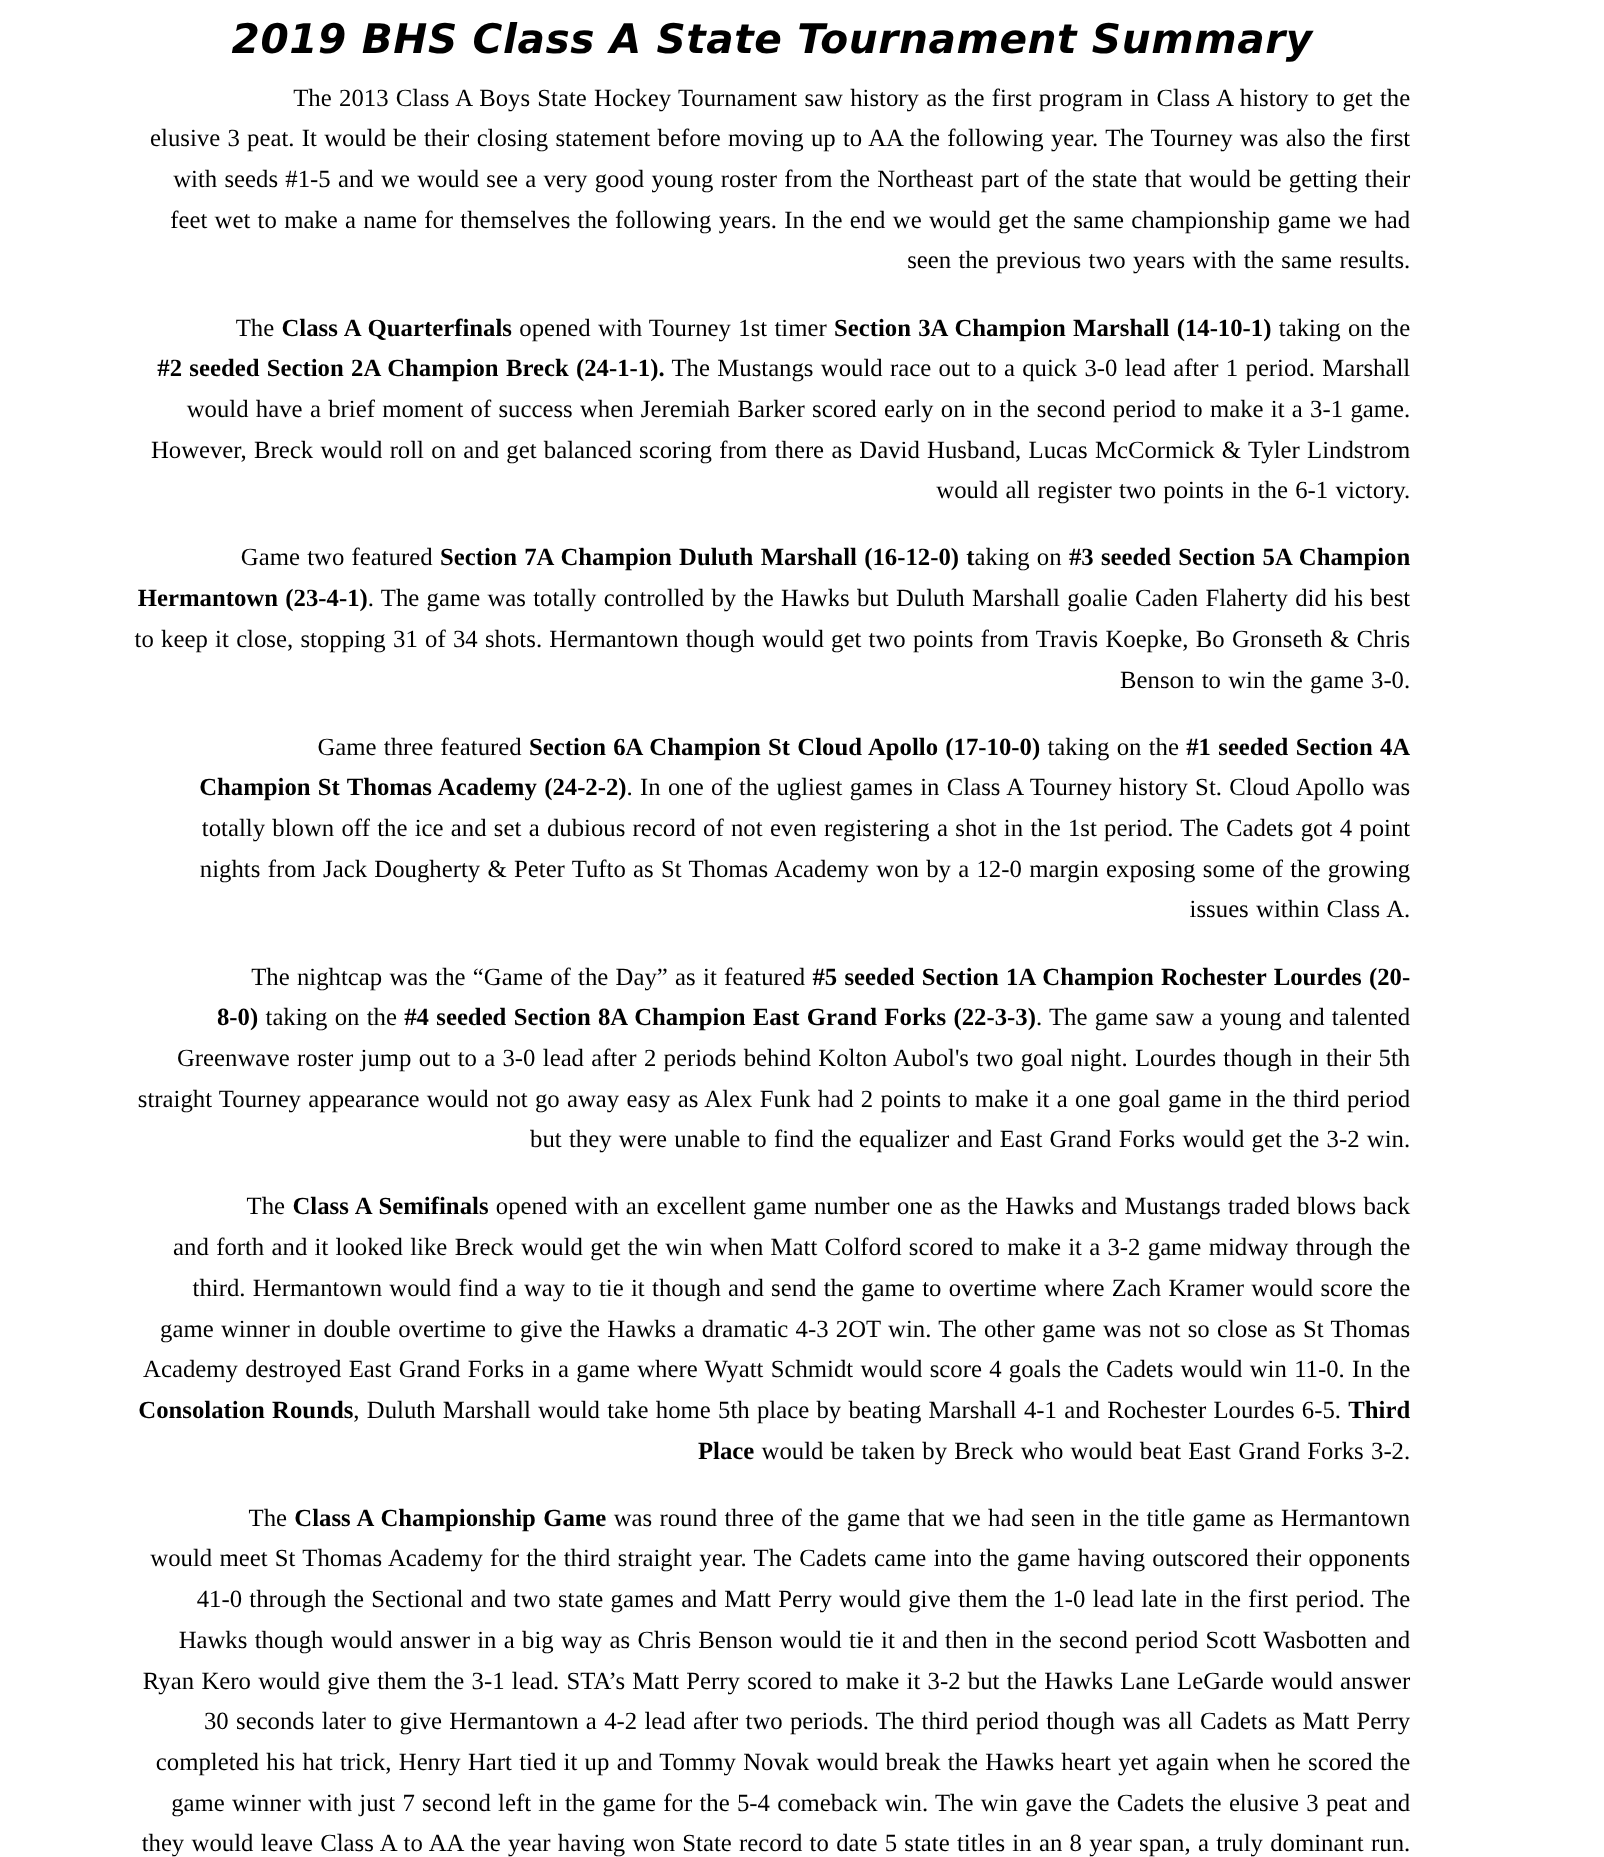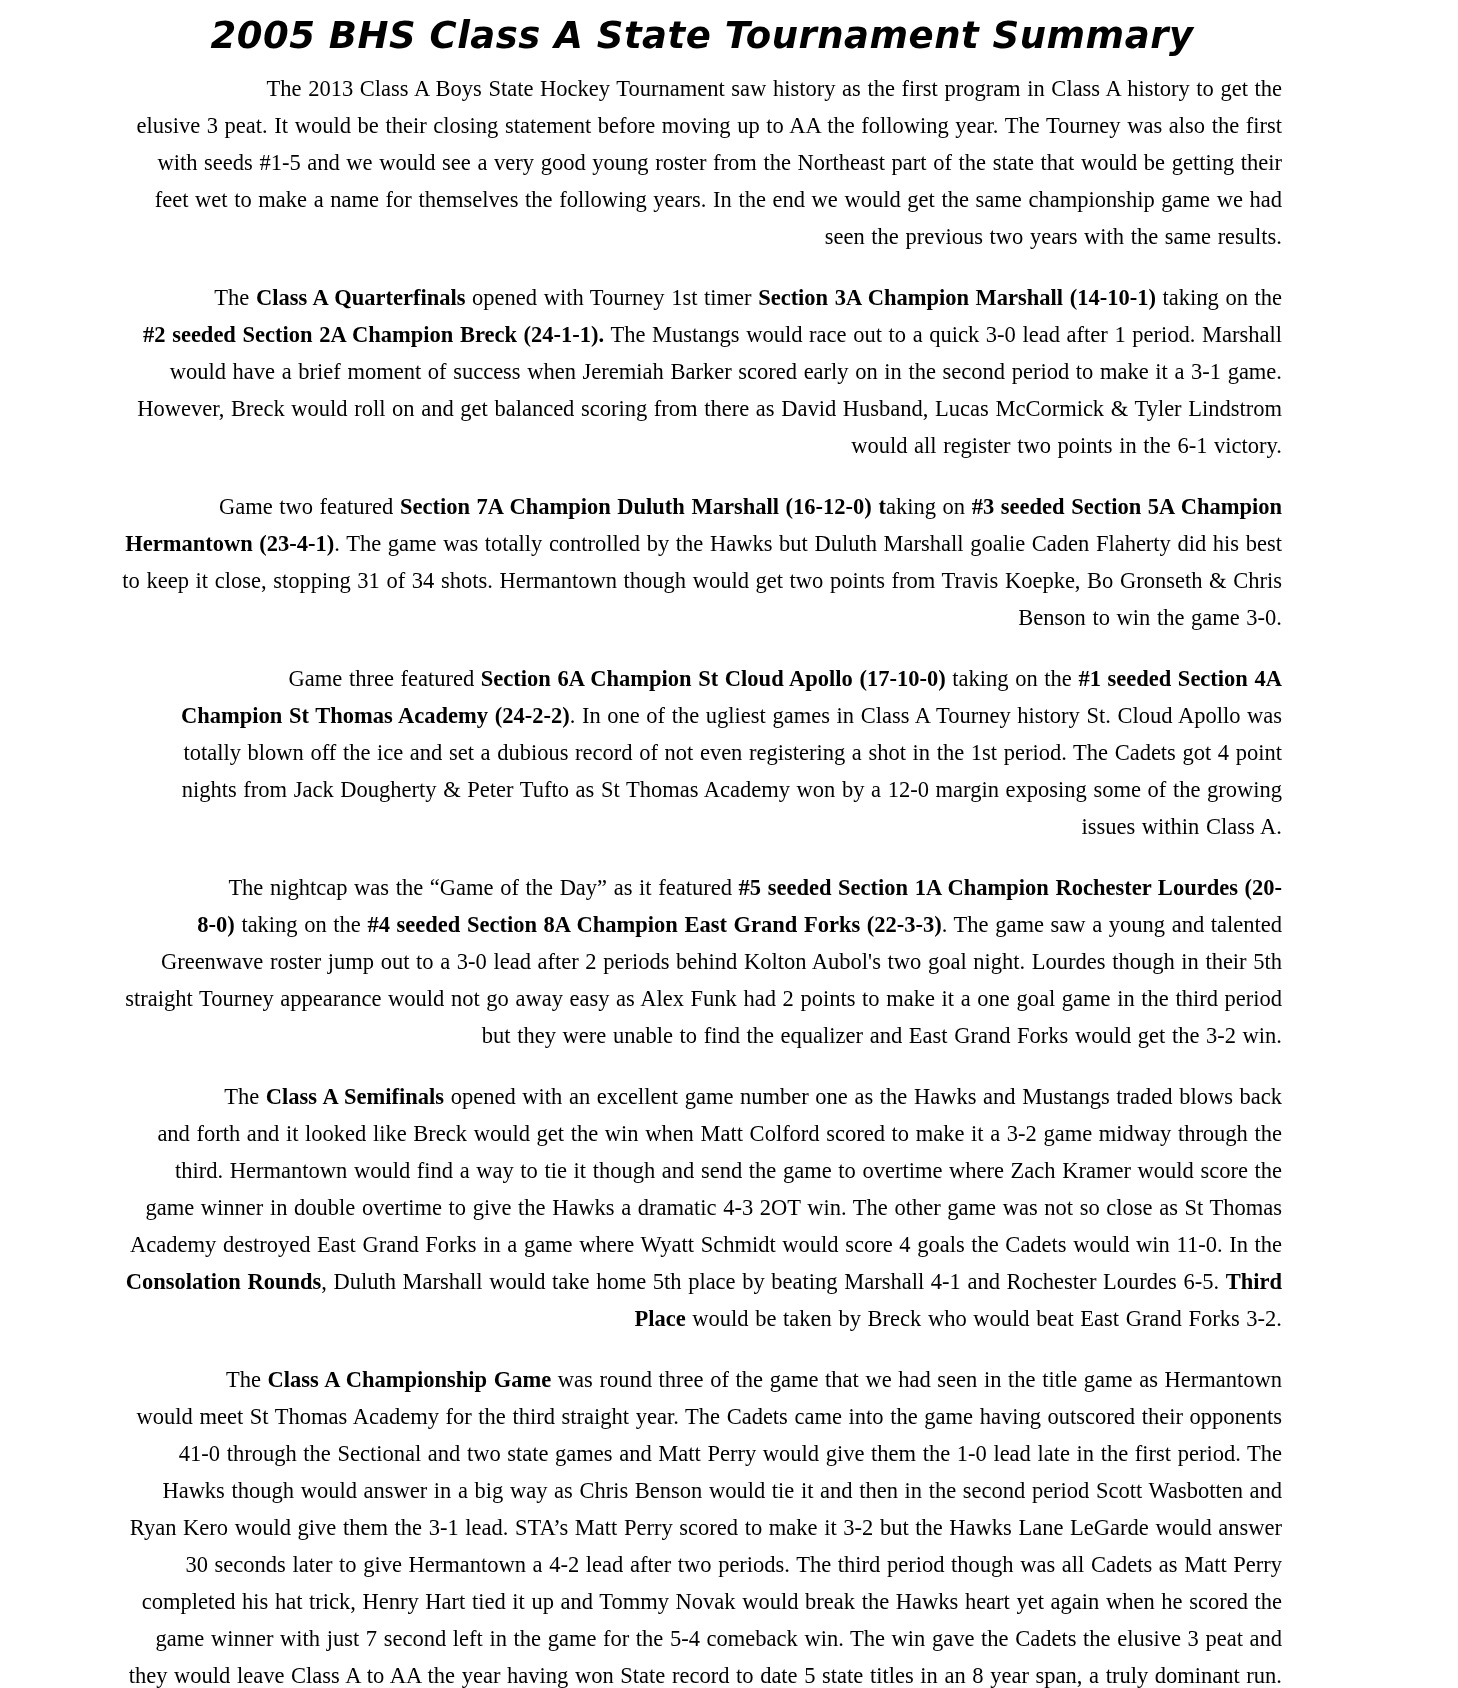--- a/index.html
+++ b/index.html
@@ -46,21 +46,21 @@
   .para .bold {
     font-weight: bold;
     margin-top: 47px;
   }
 </style>
 </head>
 <body>
 
 <div class="page">
   <div class="content">
-    <h1 class="doc-title">2005 BHS Class A State Tournament Summary</h1>
+    <h1 class="doc-title">2019 BHS Class A State Tournament Summary</h1>
     <div>
         <p class="para"><span>The 2013 Class A Boys State Hockey Tournament saw history as the first program in Class A history to get the elusive 3 peat. It would be their closing statement before moving up to AA the following year. The Tourney was also the first with seeds #1-5 and we would see a very good young roster from the Northeast part of the state that would be getting their feet wet to make a name for themselves the following years. In the end we would get the same championship game we had seen the previous two years with the same results.</span></p>
         <p class="para"><span>The </span><span class="bold">Class A Quarterfinals</span><span> opened with Tourney 1st timer </span><span class="bold">Section 3A Champion Marshall (14-10-1)</span><span> taking on the </span><span class="bold">#2 seeded Section 2A Champion Breck (24-1-1).</span><span> The Mustangs would race out to a quick 3-0 lead after 1 period. Marshall would have a brief moment of success when Jeremiah Barker scored early on in the second period to make it a 3-1 game. However, Breck would roll on and get balanced scoring from there as David Husband, Lucas McCormick &amp; Tyler Lindstrom would all register two points in the 6-1 victory.</span></p>
         <p class="para"><span>Game two featured </span><span class="bold">Section 7A Champion Duluth Marshall (16-12-0) t</span><span>aking on </span><span class="bold">#3 seeded Section 5A Champion Hermantown (23-4-1)</span><span>. The game was totally controlled by the Hawks but Duluth Marshall goalie Caden Flaherty did his best to keep it close, stopping 31 of 34 shots. Hermantown though would get two points from Travis Koepke, Bo Gronseth &amp; Chris Benson to win the game 3-0.</span></p>
         <p class="para"><span>Game three featured </span><span class="bold">Section 6A Champion St Cloud Apollo (17-10-0)</span><span> taking on the </span><span class="bold">#1 seeded Section 4A Champion St Thomas Academy (24-2-2)</span><span>. In one of the ugliest games in Class A Tourney history St. Cloud Apollo was totally blown off the ice and set a dubious record of not even registering a shot in the 1st period. The Cadets got 4 point nights from Jack Dougherty &amp; Peter Tufto as St Thomas Academy won by a 12-0 margin exposing some of the growing issues within Class A.</span></p>
         <p class="para"><span>The nightcap was the “Game of the Day” as it featured </span><span class="bold">#5 seeded Section 1A Champion Rochester Lourdes (20-8-0)</span><span> taking on the </span><span class="bold">#4 seeded Section 8A Champion East Grand Forks (22-3-3)</span><span>. The game saw a young and talented Greenwave roster jump out to a 3-0 lead after 2 periods behind Kolton Aubol's two goal night. Lourdes though in their 5th straight Tourney appearance would not go away easy as Alex Funk had 2 points to make it a one goal game in the third period but they were unable to find the equalizer and East Grand Forks would get the 3-2 win.</span></p>
         <p class="para"><span>The </span><span class="bold">Class A Semifinals</span><span> opened with an excellent game number one as the Hawks and Mustangs traded blows back and forth and it looked like Breck would get the win when Matt Colford scored to make it a 3-2 game midway through the third. Hermantown would find a way to tie it though and send the game to overtime where Zach Kramer would score the game winner in double overtime to give the Hawks a dramatic 4-3 2OT win. The other game was not so close as St Thomas Academy destroyed East Grand Forks in a game where Wyatt Schmidt would score 4 goals the Cadets would win 11-0. In the </span><span class="bold">Consolation Rounds</span><span>, Duluth Marshall would take home 5th place by beating Marshall 4-1 and Rochester Lourdes 6-5. </span><span class="bold">Third Place</span><span> would be taken by Breck who would beat East Grand Forks 3-2.</span></p>
         <p class="para"><span>The </span><span class="bold">Class A Championship Game</span><span> was round three of the game that we had seen in the title game as Hermantown would meet St Thomas Academy for the third straight year. The Cadets came into the game having outscored their opponents 41-0 through the Sectional and two state games and Matt Perry would give them the 1-0 lead late in the first period. The Hawks though would answer in a big way as Chris Benson would tie it and then in the second period Scott Wasbotten and Ryan Kero would give them the 3-1 lead. STA’s Matt Perry scored to make it 3-2 but the Hawks Lane LeGarde would answer 30 seconds later to give Hermantown a 4-2 lead after two periods. The third period though was all Cadets as Matt Perry completed his hat trick, Henry Hart tied it up and Tommy Novak would break the Hawks heart yet again when he scored the game winner with just 7 second left in the game for the 5-4 comeback win. The win gave the Cadets the elusive 3 peat and they would leave Class A to AA the year having won State record to date 5 state titles in an 8 year span, a truly dominant run.</span></p>
       </div>
   </div>

